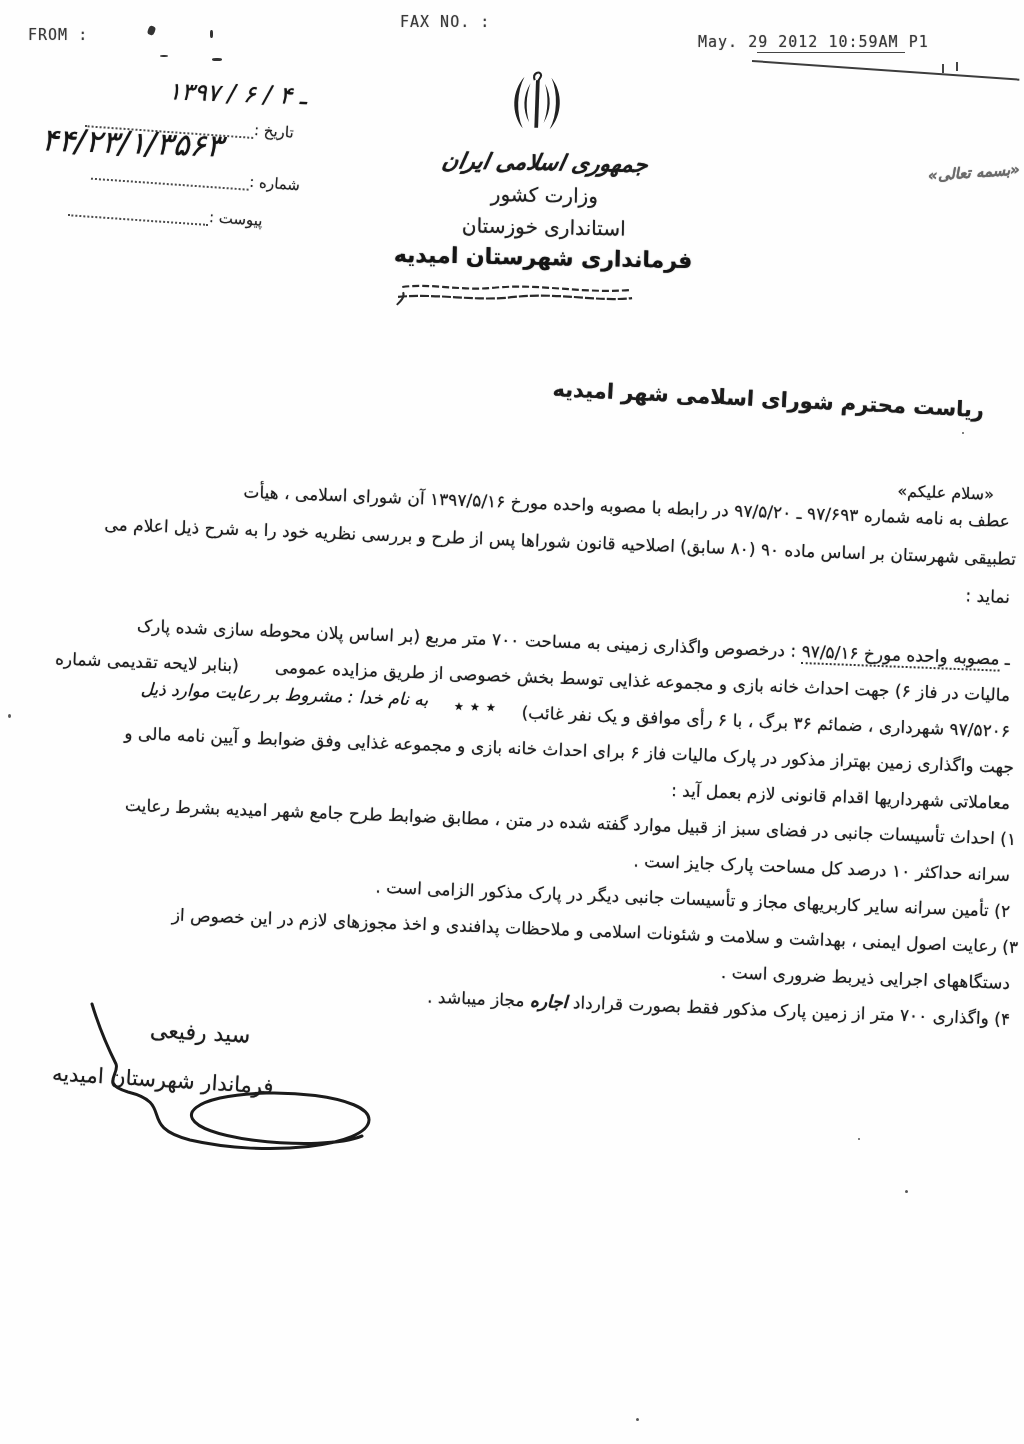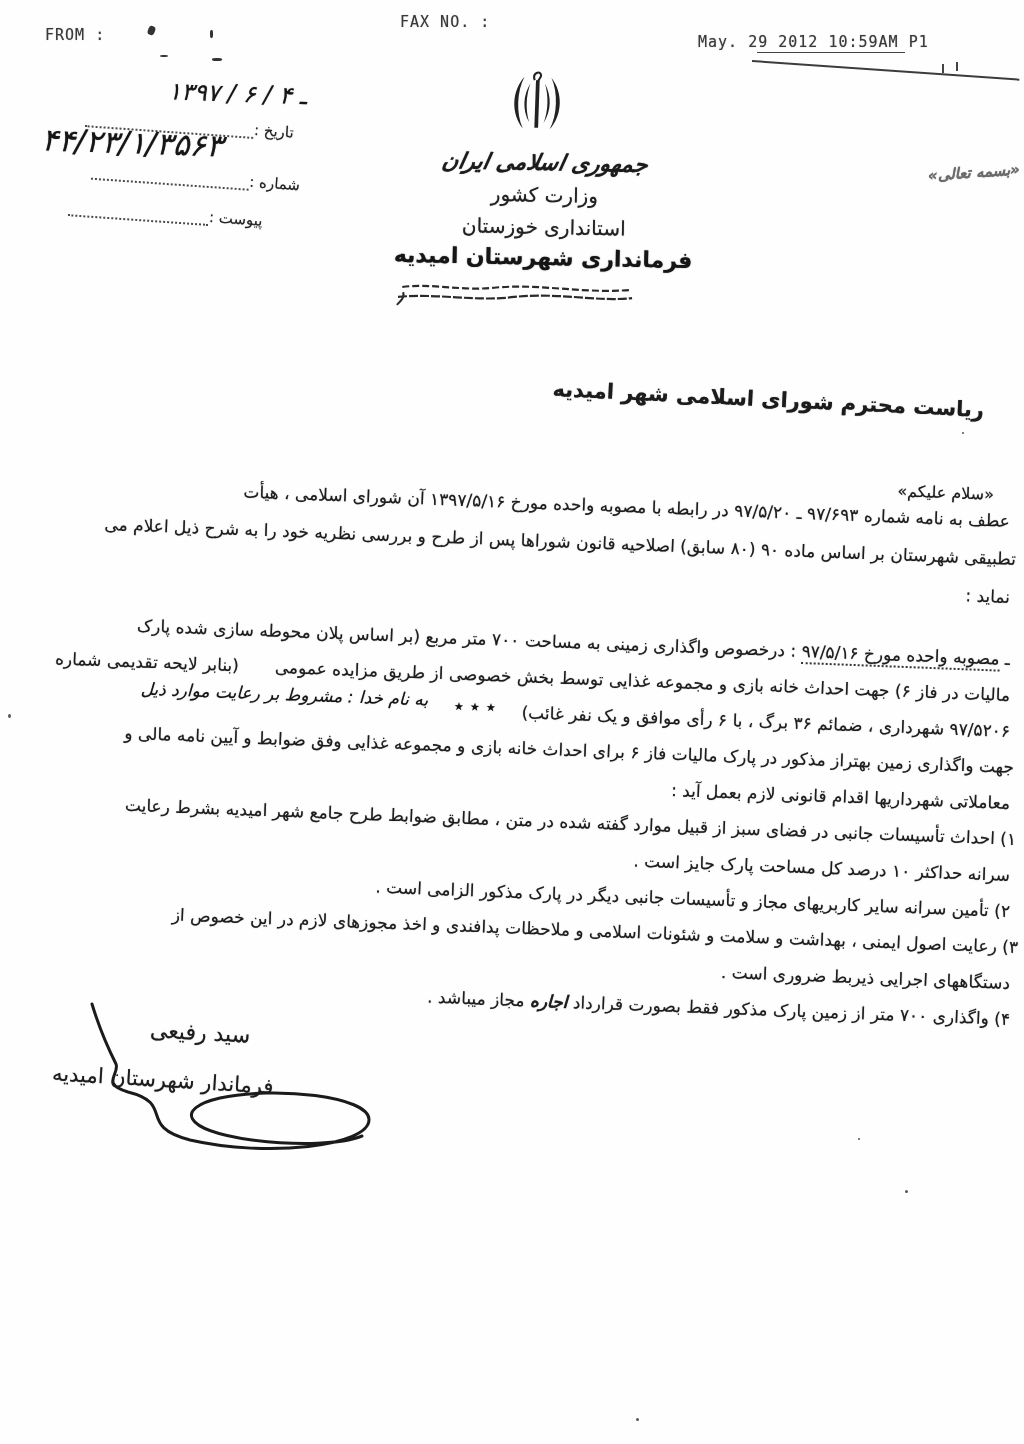--- a/index.html
+++ b/index.html
@@ -67,21 +67,21 @@
             text-shadow:0 0 1px rgba(25,25,25,.6);}
   .sig-title{position:absolute;left:52px;top:1068px;font-size:21px;direction:rtl;
              transform:rotate(3.5deg);white-space:nowrap;letter-spacing:2px;
              text-shadow:0 0 1px rgba(25,25,25,.6);}
 </style>
 </head>
 <body>
 
 <div class="page">
 
-  <div class="faxtxt" style="left:28px;top:26px;margin-left:17px;">FROM :</div>
+  <div class="faxtxt" style="left:28px;top:26px;">FROM :</div>
   <div class="smudge" style="left:148px;top:26px;width:7px;height:9px;transform:rotate(20deg);"></div>
   <div class="smudge" style="left:210px;top:30px;width:3px;height:8px;"></div>
   <div class="smudge" style="left:160px;top:55px;width:8px;height:2px;"></div>
   <div class="smudge" style="left:212px;top:58px;width:10px;height:3px;"></div>
   <div class="faxtxt" style="left:400px;top:13px;">FAX NO. :</div>
   <div class="faxtxt" style="left:698px;top:33px;">May. 29 2012 10:59AM  P1</div>
   <div class="fax-underline" style="left:757px;top:52px;width:148px;"></div>
   <div class="fax-diag" style="left:752px;top:60px;width:268px;"></div>
   <div class="tick" style="left:942px;top:64px;height:9px;"></div>
   <div class="tick" style="left:956px;top:62px;height:9px;"></div>

